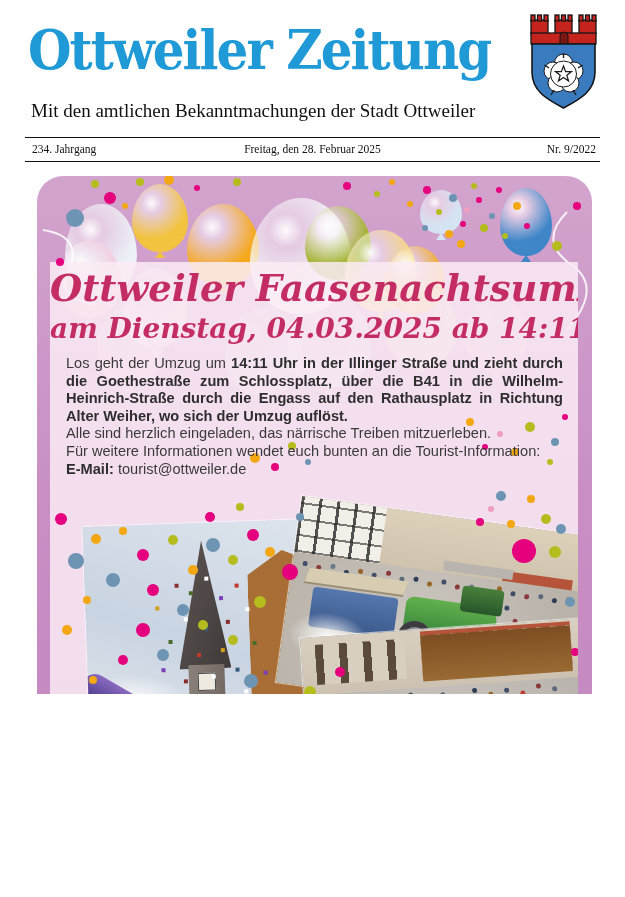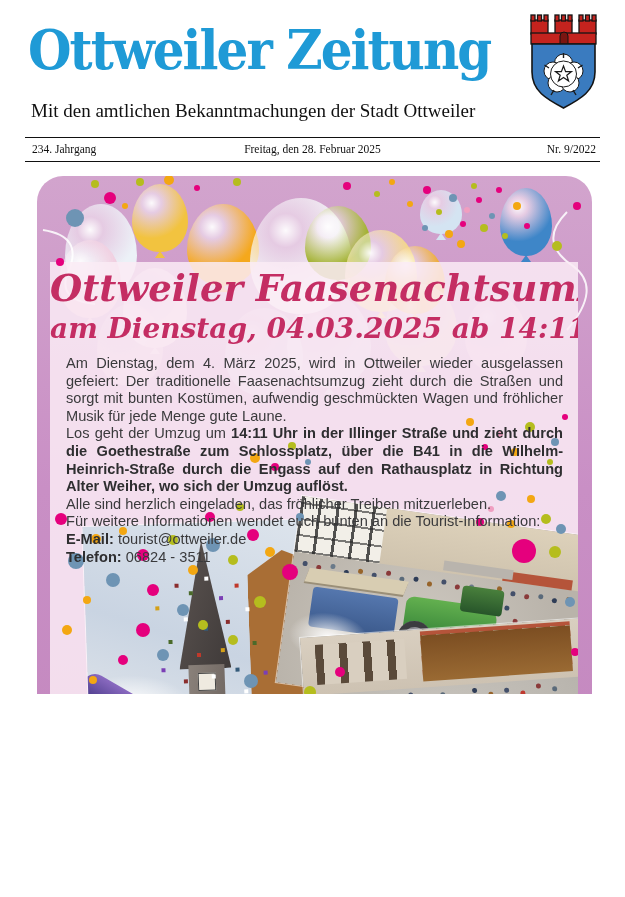--- a/index.html
+++ b/index.html
@@ -279,26 +279,24 @@
         <span class="crowdline ph3-crowd"></span>
         <span class="crowdline ph3-red"></span>
         <span class="ph3-car"></span>
         <span class="ph3-carwin"></span>
       </div>
 
       <h2 class="f-title">Ottweiler Faasenachtsumzug</h2>
       <h3 class="f-sub">am Dienstag, 04.03.2025 ab 14:11 Uhr</h3>
 
       <div class="bodytext">
-        <p class="just">Am Dienstag, dem 4. März 2025, wird in Ottweiler wieder ausgelassen gefeiert: Der traditionelle Faasenachtsumzug zieht durch die Straßen und sorgt mit bunten Kostümen, aufwendig geschmückten Wagen und fröhlicher Musik für jede Menge gute Laune.</p>
         <p class="just"><span>Los geht der Umzug um </span><b>14:11 Uhr in der Illinger Straße und zieht durch die Goethestraße zum Schlossplatz, über die B41 in die Wilhelm-Heinrich-Straße durch die Engass auf den Rathausplatz in Richtung Alter Weiher, wo sich der Umzug auflöst.</b></p>
-        <p>Alle sind herzlich eingeladen, das fröhlicher Treiben mitzuerleben.</p>
+        <p>Alle sind herzlich eingeladen, das närrische Treiben mitzuerleben.</p>
         <p>Für weitere Informationen wendet euch bunten an die Tourist-Information:</p>
         <p><b>E-Mail:</b> <span>tourist@ottweiler.de</span></p>
-        <p><b>Telefon:</b> <span>06824 - 3511</span></p>
       </div>
 
       <div id="panelDots">
           <span class="dot" style="left: 5px; top: 251px; width: 12px; height: 12px; background: rgb(229, 0, 125); z-index: 4;"></span>
           <span class="dot" style="left: 41px; top: 272px; width: 10px; height: 10px; background: rgb(243, 167, 18); z-index: 4;"></span>
           <span class="dot" style="left: 18px; top: 291px; width: 16px; height: 16px; background: rgb(110, 148, 180); z-index: 4;"></span>
           <span class="dot" style="left: 69px; top: 265px; width: 8px; height: 8px; background: rgb(243, 167, 18); z-index: 4;"></span>
           <span class="dot" style="left: 87px; top: 287px; width: 12px; height: 12px; background: rgb(229, 0, 125); z-index: 4;"></span>
           <span class="dot" style="left: 118px; top: 273px; width: 10px; height: 10px; background: rgb(181, 189, 30); z-index: 4;"></span>
           <span class="dot" style="left: 56px; top: 311px; width: 14px; height: 14px; background: rgb(110, 148, 180); z-index: 4;"></span>

